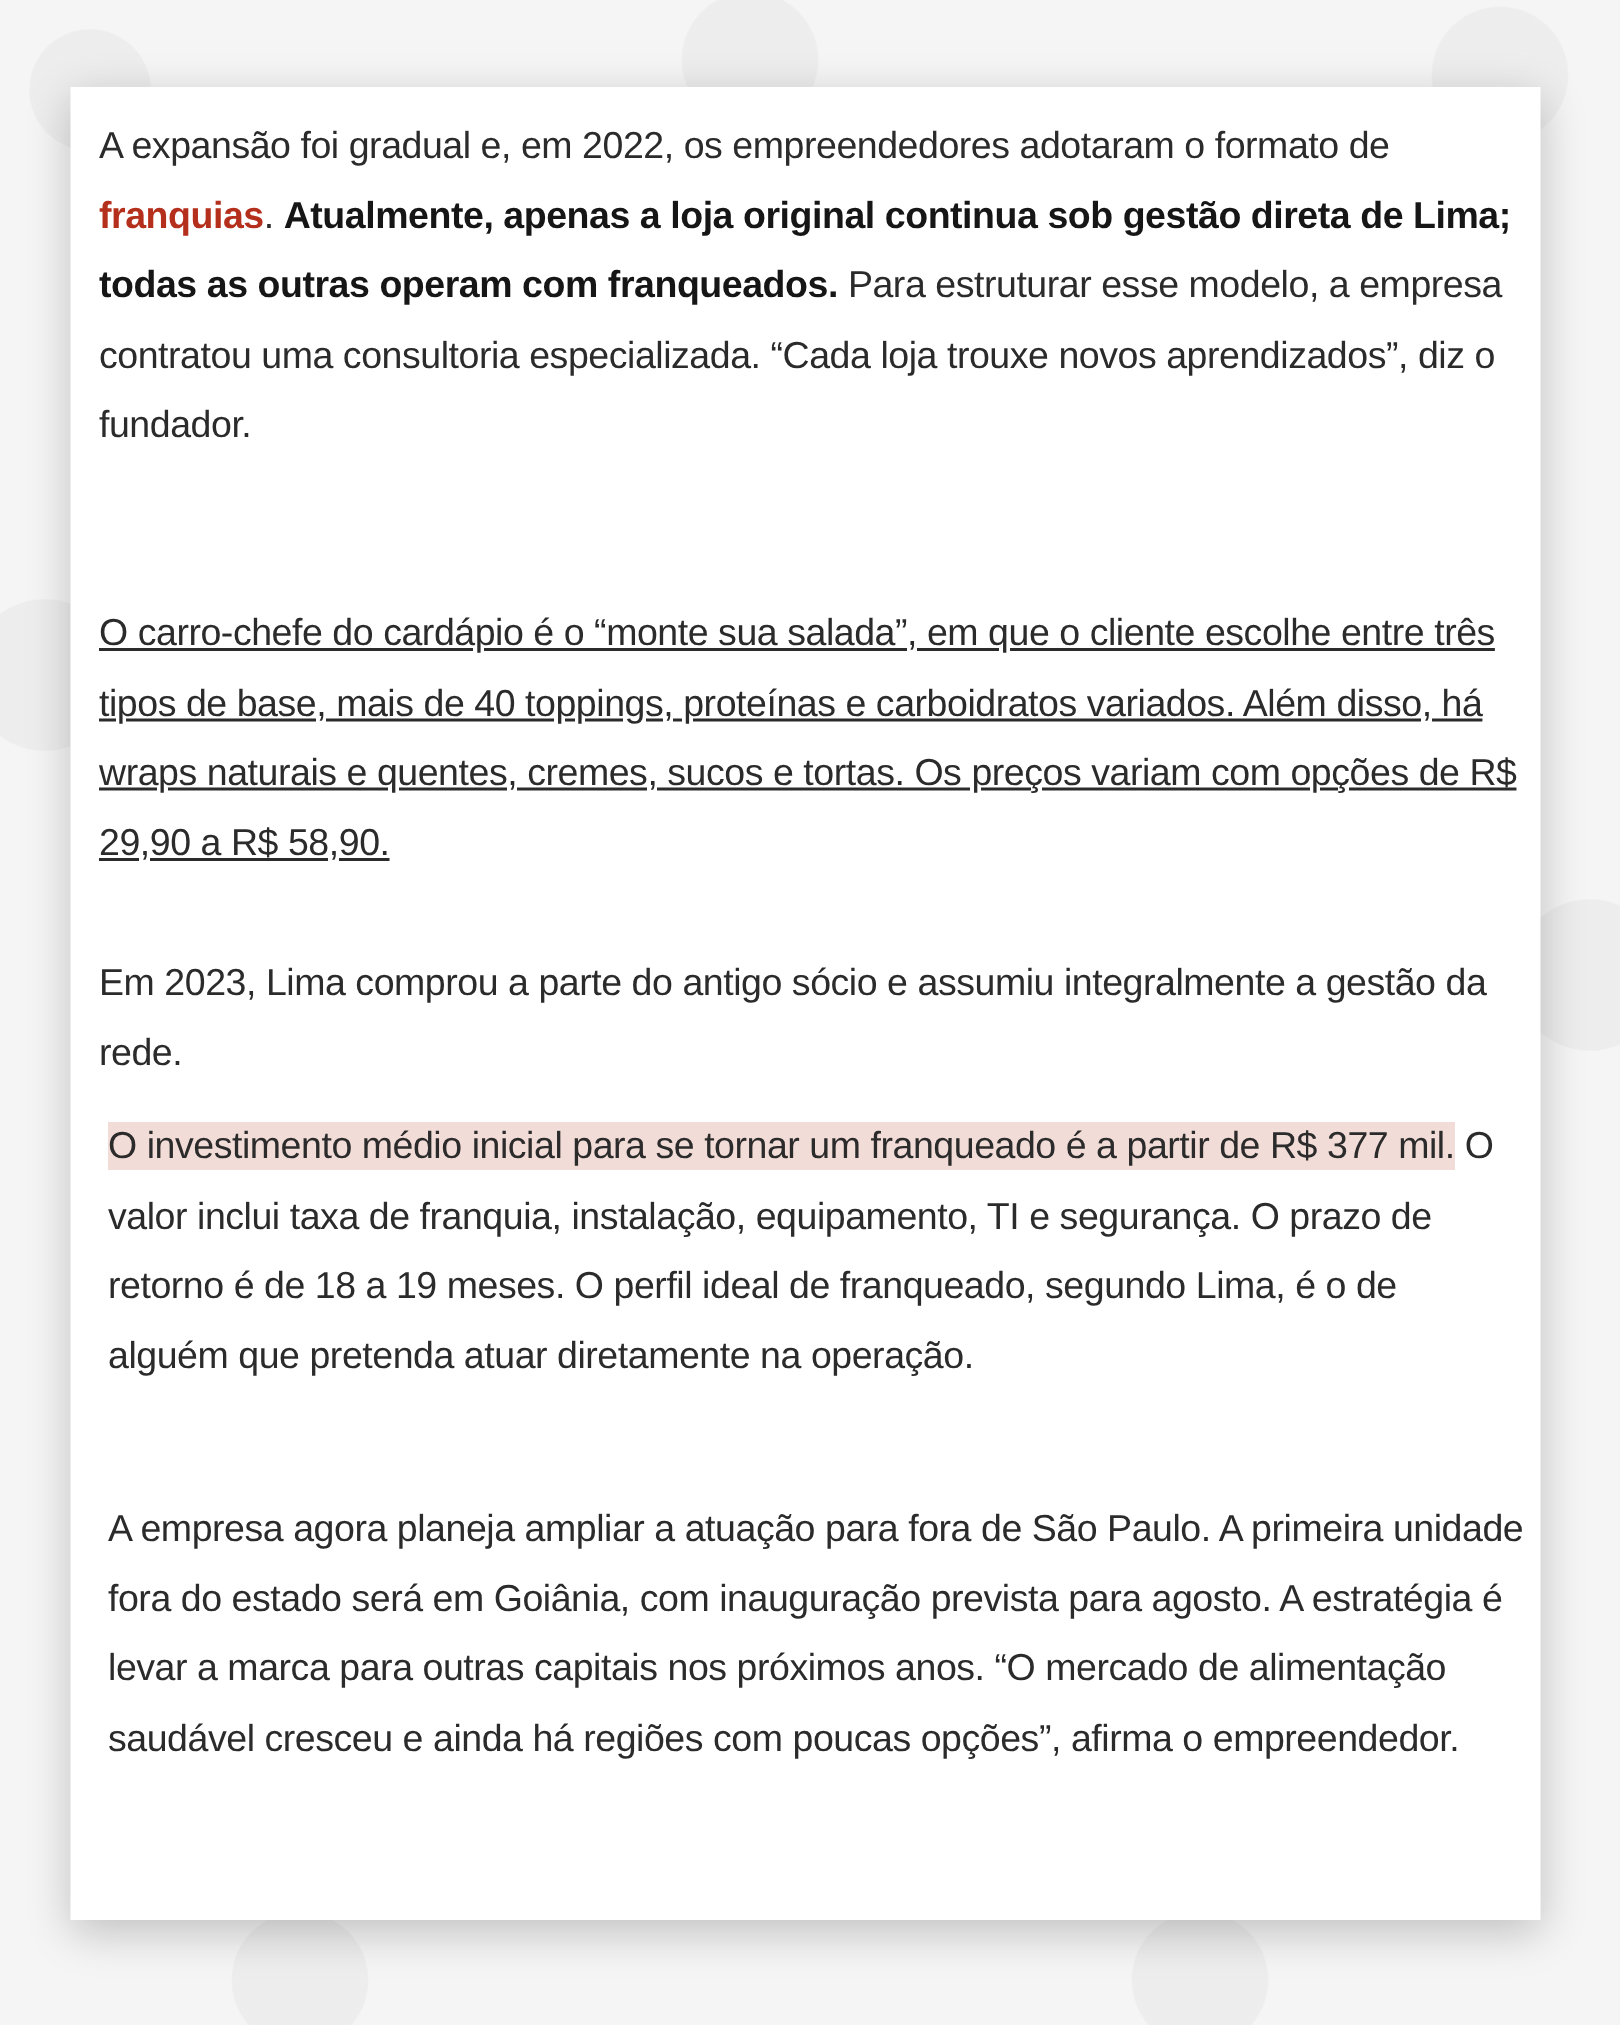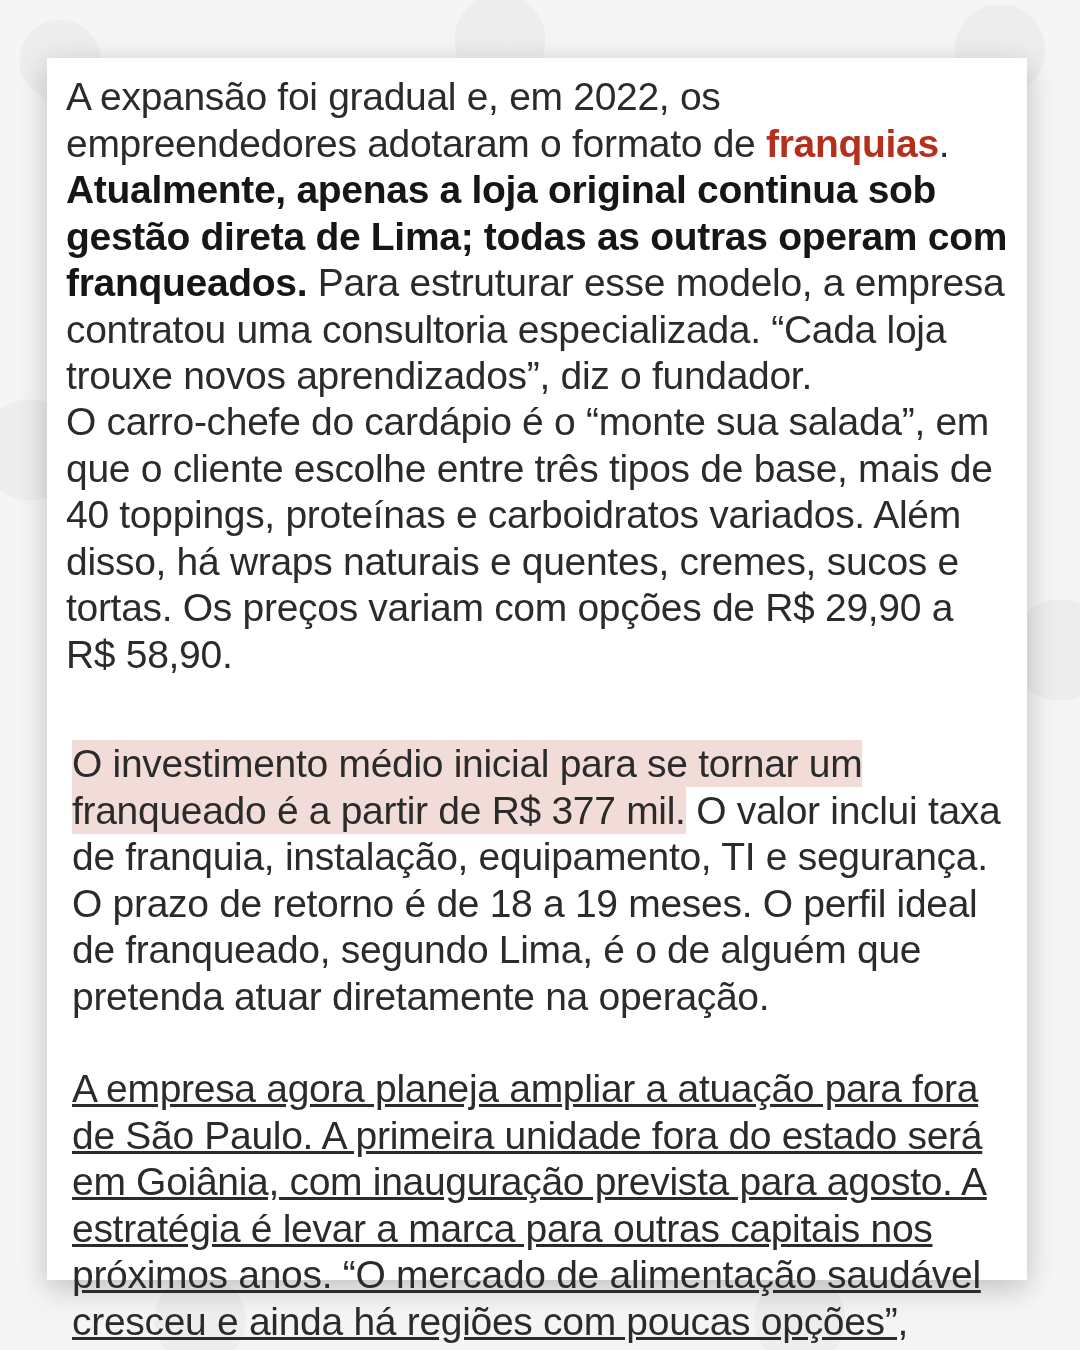--- a/index.html
+++ b/index.html
@@ -20,39 +20,40 @@
       radial-gradient(circle at 800px 1320px, rgba(0,0,0,0.03) 0 45px, transparent 46px),
       #f5f5f5;
   }
   .card {
     position:absolute; left:47px; top:58px; width:980px; height:1222px;
     background:#ffffff;
     box-shadow:0 8px 28px rgba(0,0,0,0.22);
   }
   .para {
     position:absolute; left:19px; width:945px;
-    font-size:39px; line-height:46.5px; color:#2b2b2b;
+    font-size:25px; line-height:46.5px; color:#2b2b2b;
     letter-spacing:-0.3px;
   }
   .p1 { top:16px; }
-  .p2 { top:341px; }
+  .p2 { top:341px;text-decoration:underline; }
   .p3 { top:574px; }
   .p4 { top:683px; left:25px; }
-  .p5 { top:1008px; left:25px;text-decoration:underline; }
+  .p5 { top:938px; left:25px; }
   .red { color:#b5301c; font-weight:bold; }
   .bold { font-weight:bold; color:#161616; }
   .hl { background:#f2dcd7; padding:2px 0; }
 </style>
 </head>
 <body>
 
 <div class="bg-pattern"></div>
 
 <div class="card">
   <p class="para p1" style="margin:0"><span>A expansão foi gradual e, em 2022, os empreendedores adotaram o formato de </span><span class="red">franquias</span><span>. </span><span class="bold">Atualmente, apenas a loja original continua sob gestão direta de Lima; todas as outras operam com franqueados.</span><span> Para estruturar esse modelo, a empresa contratou uma consultoria especializada. “Cada loja trouxe novos aprendizados”, diz o fundador.</span></p>
 
   <p class="para p2" style="margin:0"><span>O carro-chefe do cardápio é o “monte sua salada”, em que o cliente escolhe entre três tipos de base, mais de 40 toppings, proteínas e carboidratos variados. Além disso, há wraps naturais e quentes, cremes, sucos e tortas. Os preços variam com opções de R$ 29,90 a R$ 58,90.</span></p>
 
+  <p class="para p3" style="margin:0"><span>Em 2023, Lima comprou a parte do antigo sócio e assumiu integralmente a gestão da rede.</span></p>
 
   <p class="para p4" style="margin:0"><span class="hl">O investimento médio inicial para se tornar um franqueado é a partir de R$ 377 mil.</span><span> O valor inclui taxa de franquia, instalação, equipamento, TI e segurança. O prazo de retorno é de 18 a 19 meses. O perfil ideal de franqueado, segundo Lima, é o de alguém que pretenda atuar diretamente na operação.</span></p>
 
   <p class="para p5" style="margin:0"><span>A empresa agora planeja ampliar a atuação para fora de São Paulo. A primeira unidade fora do estado será em Goiânia, com inauguração prevista para agosto. A estratégia é levar a marca para outras capitais nos próximos anos. “O mercado de alimentação saudável cresceu e ainda há regiões com poucas opções”, afirma o empreendedor.</span></p>
 </div>
 
 </body></html>

